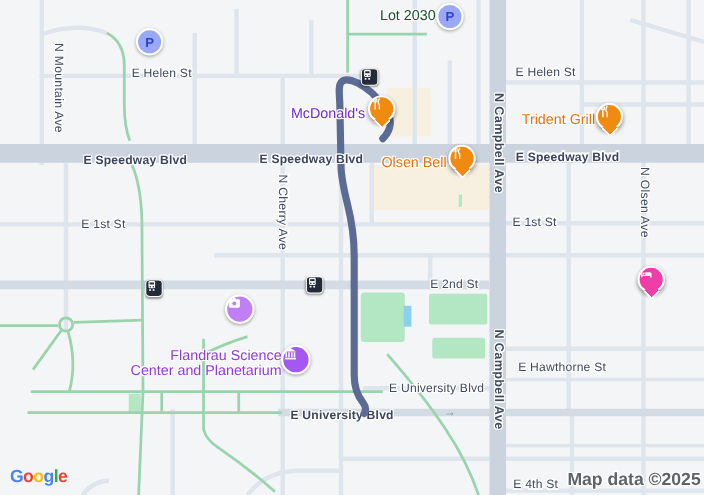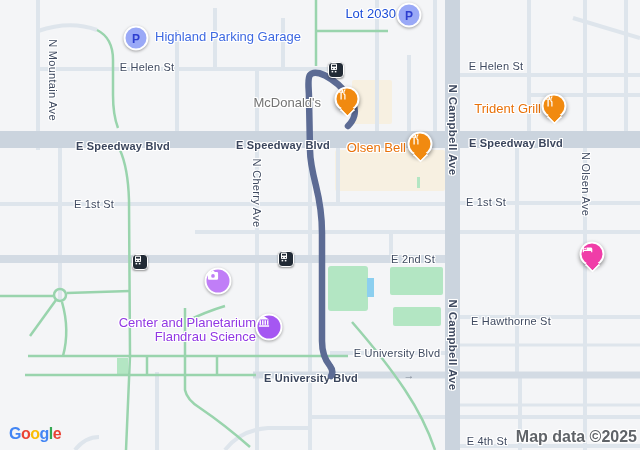--- a/index.html
+++ b/index.html
@@ -130,41 +130,40 @@
   </svg>
 
   <span class="slabel halo z5" style="left:147px;top:67px">E Helen St</span>
   <span class="slabel halo z5" style="left:496px;top:66px">E Helen St</span>
   <span class="slabel halo major z5" style="left:123px;top:146px">E Speedway Blvd</span>
   <span class="slabel halo major z5" style="left:283px;top:145px">E Speedway Blvd</span>
   <span class="slabel halo major z5" style="left:516px;top:143px">E Speedway Blvd</span>
   <span class="slabel halo z5" style="left:94px;top:204px">E 1st St</span>
   <span class="slabel halo z5" style="left:486px;top:202px">E 1st St</span>
   <span class="slabel halo z5" style="left:413px;top:259px">E 2nd St</span>
-  <span class="slabel halo z5" style="left:511px;top:321px">E Hawthorne St</span>
+  <span class="slabel halo z5" style="left:511px;top:334px">E Hawthorne St</span>
   <span class="slabel halo z5" style="left:397px;top:353px">E University Blvd</span>
   <span class="slabel halo z5" style="left:487px;top:441px">E 4th St</span>
   <span class="vlabel halo z5" style="left:53px;top:80px">N Mountain Ave</span>
   <span class="vlabel halo z5" style="left:257px;top:193px">N Cherry Ave</span>
   <span class="vlabel halo major z5" style="left:453px;top:130px">N Campbell Ave</span>
   <span class="vlabel halo major z5" style="left:453px;top:345px">N Campbell Ave</span>
   <span class="vlabel halo z5" style="left:586px;top:184px">N Olsen Ave</span>
 
   <span class="arrow" style="left:409px;top:375px">→</span>
 
-  <span class="poi halo z5" style="left: 155px; top: 30px; color: rgb(62, 105, 225);">Highland Parking Garage</span>
-  <span class="poi halo right z5" style="right: 244px; top: 7px; color: #1d4ed8;">Lot 2030</span>
-  <span class="poi halo right z5" style="right: 319px; top: 96px; color: #737373; margin-left: 12px;">McDonald's</span>
+  <span class="poi halo right z5" style="right: 244px; top: 7px; color: #14532d;">Lot 2030</span>
+  <span class="poi halo right z5" style="right: 308px; top: 96px; color: #6d28d9; margin-left: 12px;">McDonald's</span>
   <span class="poi halo right z5" style="right: 234px; top: 141px; color: rgb(232, 113, 10);">Olsen Bell</span>
   <span class="poi halo right z5" style="right: 99px; top: 102px; color: rgb(232, 113, 10); text-align: center;">Trident Grill</span>
   <div class="poi halo right z5" style="right: 60px; top: 243px; color: rgb(239, 45, 159);">
   </div>
   <div class="poi halo right z5" style="right: 384px; top: 316px; color: rgb(145, 55, 227);">
+    <div>Flandrau Science</div>
     <div>Center and Planetarium</div>
-    <div>Flandrau Science</div>
   </div>
 
   <div class="picon" style="left: 136px; top: 38px; background: rgb(154, 169, 247);">
     <span style="color: rgb(45, 62, 208);">P</span>
   </div>
   <div class="picon" style="left: 409px; top: 15px; background: rgb(154, 169, 247);">
     <span style="color: rgb(45, 62, 208);">P</span>
   </div>
 
   <div class="pin" style="left: 347px; top: 99px; background: rgb(241, 138, 16);">

